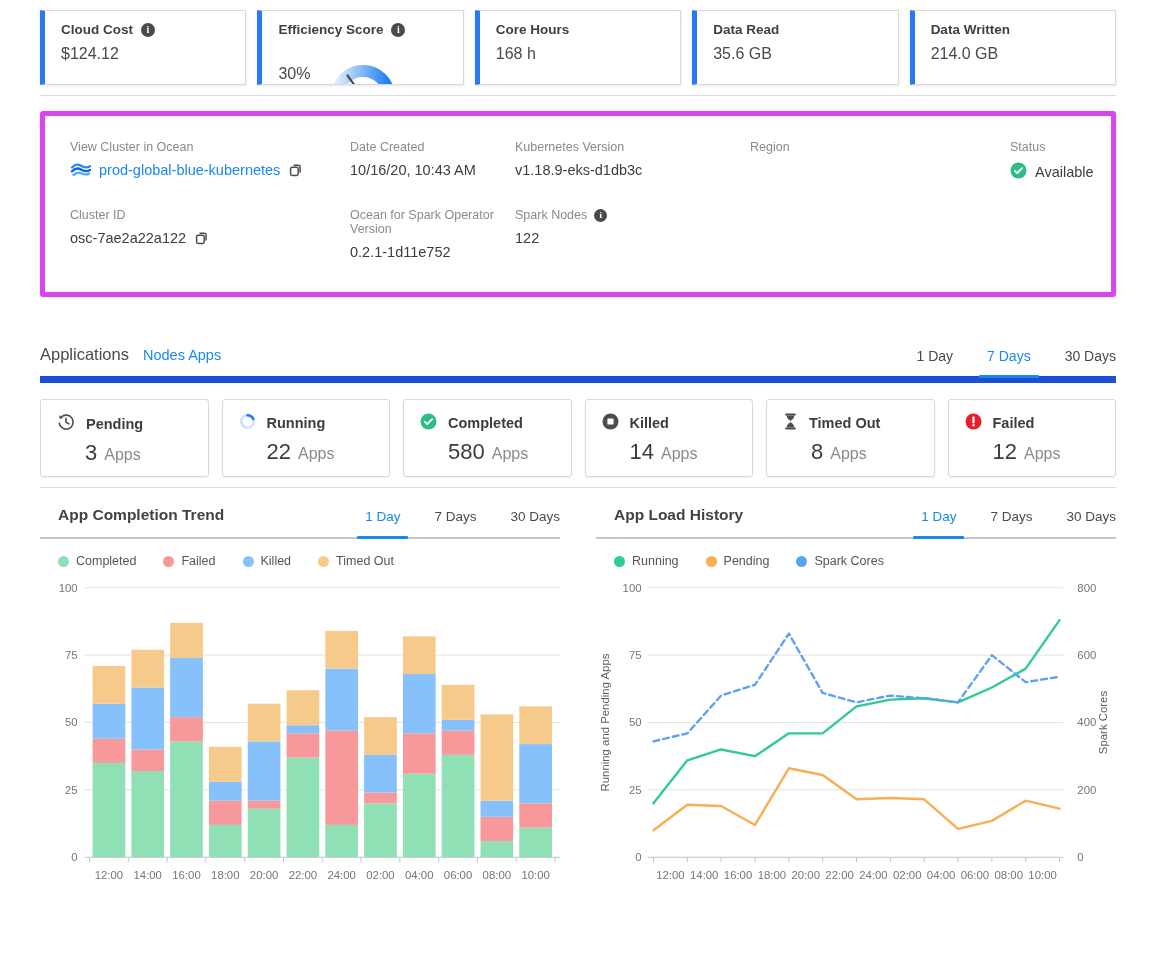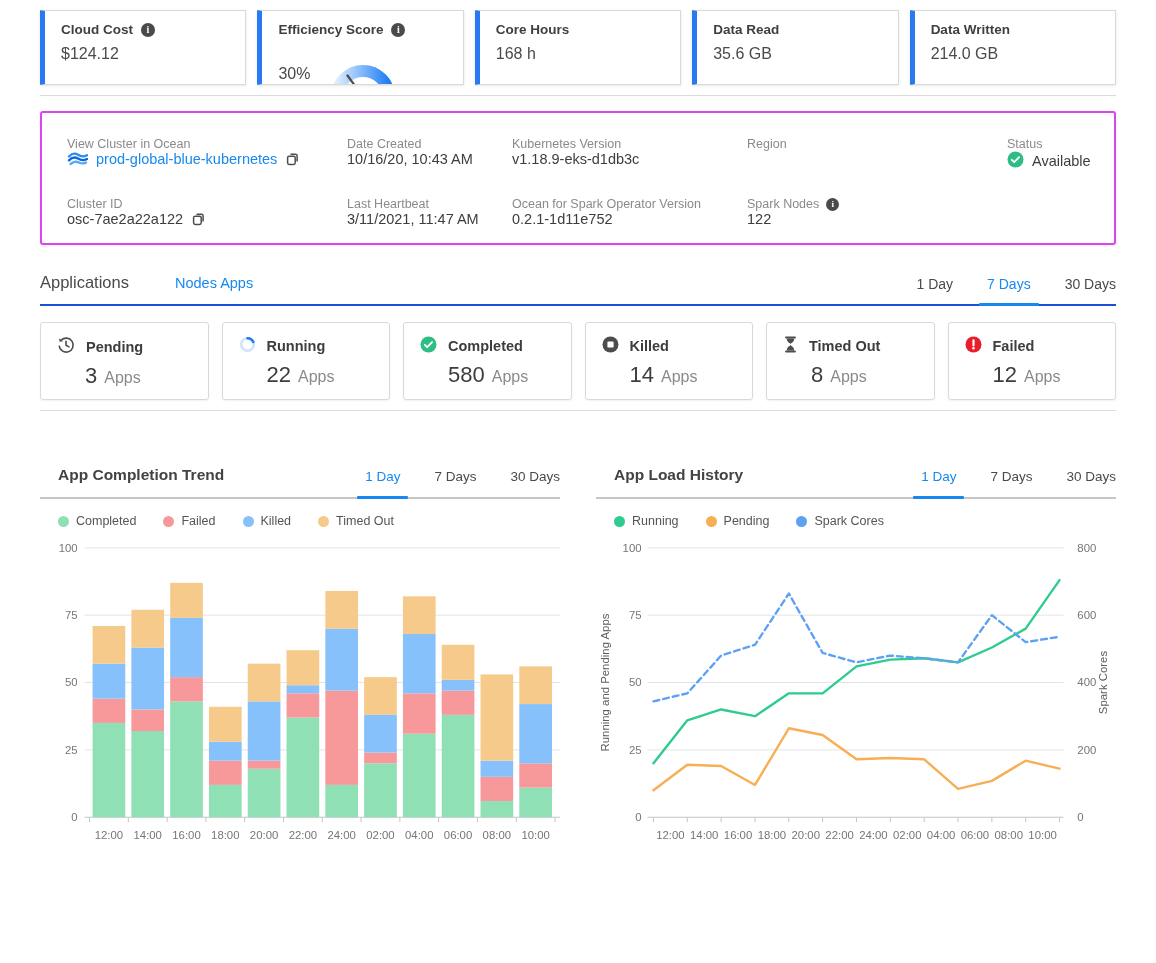--- a/index.html
+++ b/index.html
@@ -30,33 +30,33 @@
   }
   .info-icon::before { content: "i"; }
   .gauge-wrap { margin-top: 2px; }
 
   
   .section-heading { font-size: 16.5px; color: #4a4a4a; margin-top: 36px; }
   .rule { border: none; border-top: 1px solid #dcdcdc; margin-top: 10px; }
 
   
   .cluster-card {
-    margin-top: 15px; border: 2px solid #d946ef; border-radius: 3px;
+    margin-top: 15px; border: 5px solid #d946ef; border-radius: 3px;
     box-shadow: 0 1px 3px rgba(0,0,0,.07);
-    padding: 24px 25px 16px 25px;
+    padding: 24px 25px 32px 25px;
     display: grid; grid-template-columns: 280px 165px 235px 260px 1fr; row-gap: 26px;
   }
   .field-label { font-size: 12.5px; color: #8a8a8a; display: flex; align-items: center; }
   .field-label .info-icon { width: 13px; height: 13px; font-size: 9px; margin-left: 7px; }
-  .field-value { font-size: 14.5px; color: #3d3d3d; display: flex; align-items: center; gap: 8px; text-align: right; }
+  .field-value { font-size: 14.5px; color: #3d3d3d; margin-top: 8px; display: flex; align-items: center; gap: 8px; text-align: right; }
   .link-blue { color: #1788f0; text-decoration: none; cursor: pointer; }
   .copy-icon { cursor: pointer; display: inline-flex; }
 
   
-  .apps-header { display: flex; align-items: flex-end; border-bottom: 2px solid #1d4ed8; margin-top: 28px; gap: 32px; }
+  .apps-header { display: flex; align-items: flex-end; border-bottom: 7px solid #1d4ed8; margin-top: 48px; }
   .apps-header .section-heading { margin-top: 0; padding-bottom: 12px; }
   .view-apps { font-size: 14.5px; margin-left: 14px; padding-bottom: 13px; }
   .tabs { margin-left: auto; display: flex; gap: 34px; font-size: 14px; color: #4a4a4a; }
   .tab { position: relative; padding-bottom: 12px; cursor: pointer; }
   .tab.active { color: #1788f0; }
   .tab.active::after {
     content: ""; position: absolute; left: -8px; right: -8px; bottom: -2px;
     height: 3px; background: #1788f0; border-radius: 1px;
   }
   .app-cards { display: flex; gap: 13px; margin-top: 16px; }
@@ -64,21 +64,21 @@
     flex: 1; height: 78px; border: 1px solid #d9d9d9; border-radius: 3px;
     box-shadow: 0 1px 2px rgba(0,0,0,.06); padding: 13px 16px;
   }
   .app-card-top { display: flex; align-items: center; gap: 11px; font-size: 14.5px; font-weight: 700; color: #3d3d3d; }
   .app-card-bottom { margin: 6px 0 0 28px; display: flex; align-items: baseline; gap: 7px; }
   .app-count { font-size: 22px; color: #3d3d3d; }
   .app-unit { font-size: 16px; color: #8a8a8a; }
 
   
   .charts-row { display: flex; gap: 36px; margin-top: 18px; }
-  .chart-panel { flex: 1; min-width: 0; margin-top: 37px; }
+  .chart-panel { flex: 1; min-width: 0; }
   .chart-header { display: flex; align-items: flex-end; border-bottom: 2px solid #c6c6c6; padding-left: 18px; }
   .chart-title { font-size: 15.5px; font-weight: 700; color: #434343; padding-bottom: 13px; }
   .chart-tabs { margin-left: auto; display: flex; gap: 34px; font-size: 13.5px; color: #4a4a4a; }
   .chart-tabs .tab { padding-bottom: 13px; }
   .legend { display: flex; gap: 27px; margin: 15px 0 2px 18px; font-size: 12.5px; color: #555; align-items: center; }
   .legend-item { display: inline-flex; align-items: center; cursor: pointer; }
   .dot { width: 11px; height: 11px; border-radius: 50%; display: inline-block; margin-right: 7px; }
   svg text { font-family: "Liberation Sans", sans-serif; }
   .tick { font-size: 11.5px; fill: #767676; }
   .axis-name { font-size: 11.5px; fill: #5c5c5c; }
@@ -202,24 +202,20 @@
         <span>osc-7ae2a22a122</span>
         <span class="copy-icon">
           <svg width="15" height="16" viewBox="0 0 15 16">
             <path d="M5.5,3.2 h5 a1.6,1.6 0 0 1 1.6,1.6 v5.6" fill="none" stroke="#4d4d4d" stroke-width="1.5"></path>
             <rect x="2.6" y="5.2" width="7.6" height="8.2" rx="1.6" fill="#fff" stroke="#4d4d4d" stroke-width="1.5"></rect>
           </svg>
         </span>
       </div>
     </div>
 
-    <div class="field">
-      <div class="field-label">Last Heartbeat</div>
-      <div class="field-value">3/11/2021, 11:47 AM</div>
-    </div>
 
     <div class="field">
       <div class="field-label">Ocean for Spark Operator Version</div>
       <div class="field-value">0.2.1-1d11e752</div>
     </div>
 
     <div class="field">
       <div class="field-label">
         <span>Spark Nodes</span>
         <span class="info-icon"></span>

